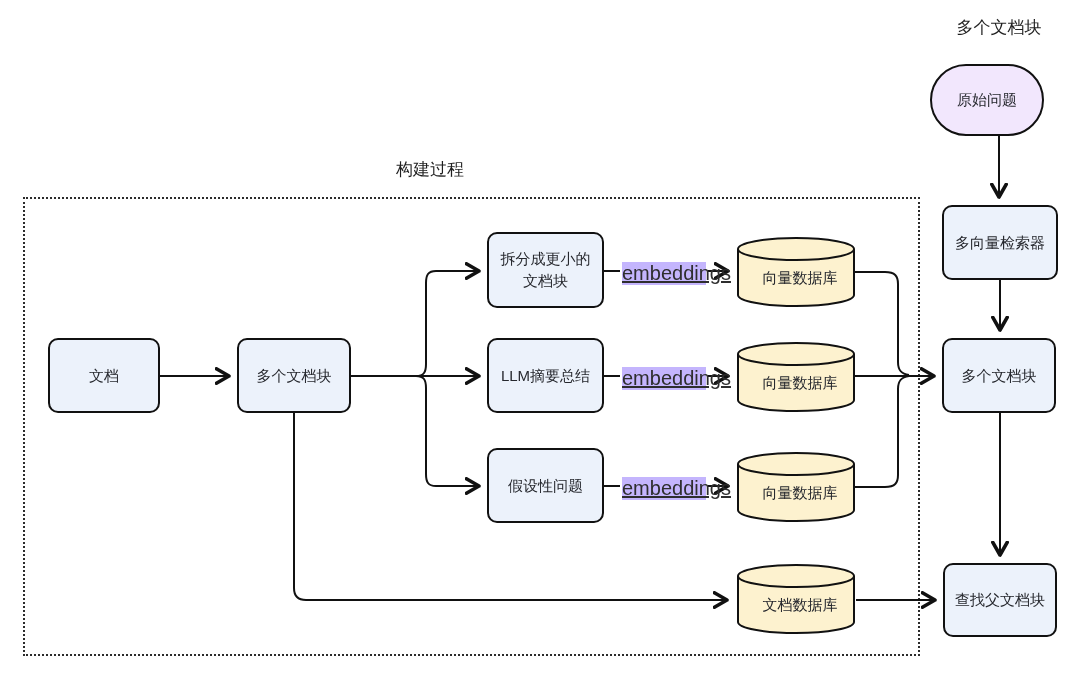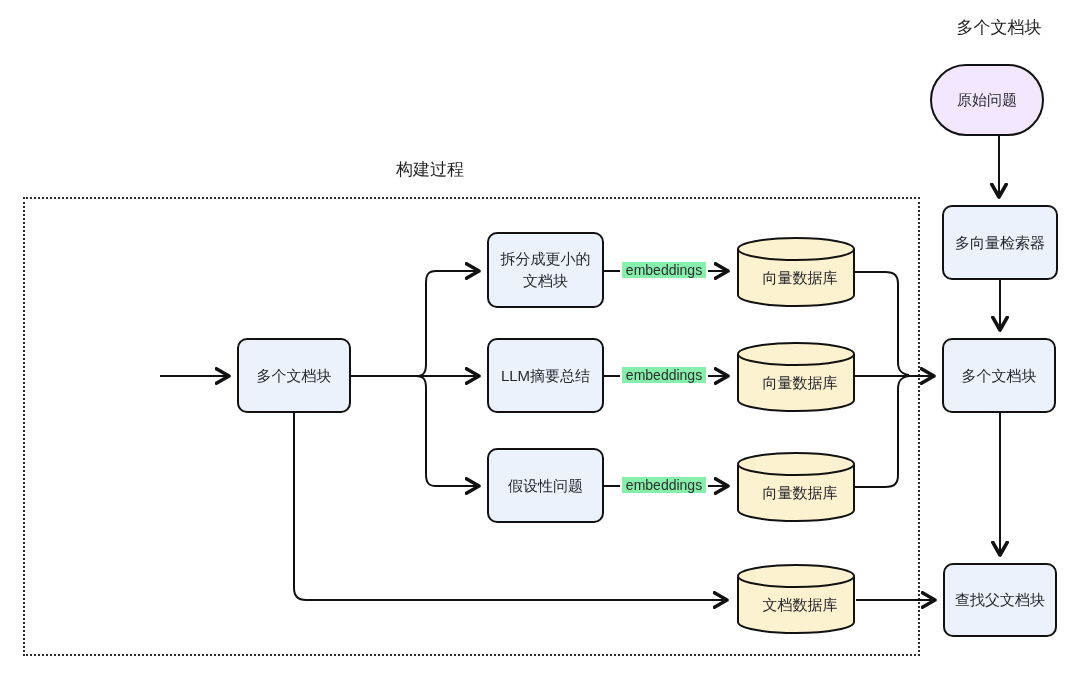--- a/index.html
+++ b/index.html
@@ -70,23 +70,24 @@
     position: absolute;
     text-align: center;
     color: #1f1f1f;
     font-size: 17px;
     z-index: 2;
   }
   .edge-label {
     position: absolute;
     text-align: center;
     color: #2e2e2e;
-    font-size: 14px;
-    z-index: 2;
-    background: #86efac;
+    font-size: 20px;
+    z-index: 2;
+    background: #c4b5fd;
+    text-decoration: underline;
   }
 </style>
 </head>
 <body>
 
 <div class="canvas">
 
   <svg class="edges" viewBox="0 0 1080 682" xmlns="http://www.w3.org/2000/svg">
     <defs>
       <marker id="arrow" viewBox="0 0 10 10" refX="8" refY="5" markerWidth="9" markerHeight="9" orient="auto-start-reverse">
@@ -122,20 +123,23 @@
     <path d="M999 136 V197" marker-end="url(#arrow)"></path>
     <path d="M1000 280 V330" marker-end="url(#arrow)"></path>
     <path d="M1000 413 V555" marker-end="url(#arrow)"></path>
   </svg>
 
   <div class="dotted-group"></div>
 
   <div class="section-title" style="left:330px; top:158px; width:200px;">构建过程</div>
   <div class="section-title" style="left:942px; top:16px; width:114px;">多个文档块</div>
 
+  <div class="node" style="left:48px; top:338px; width:112px; height:75px;">
+    <span>文档</span>
+  </div>
 
   <div class="node" style="left:237px; top:338px; width:114px; height:75px;">
     <span>多个文档块</span>
   </div>
 
   <div class="node" style="left:487px; top:232px; width:117px; height:76px;">
     <span>拆分成更小的文档块</span>
   </div>
 
   <div class="node" style="left:487px; top:338px; width:117px; height:75px;">

